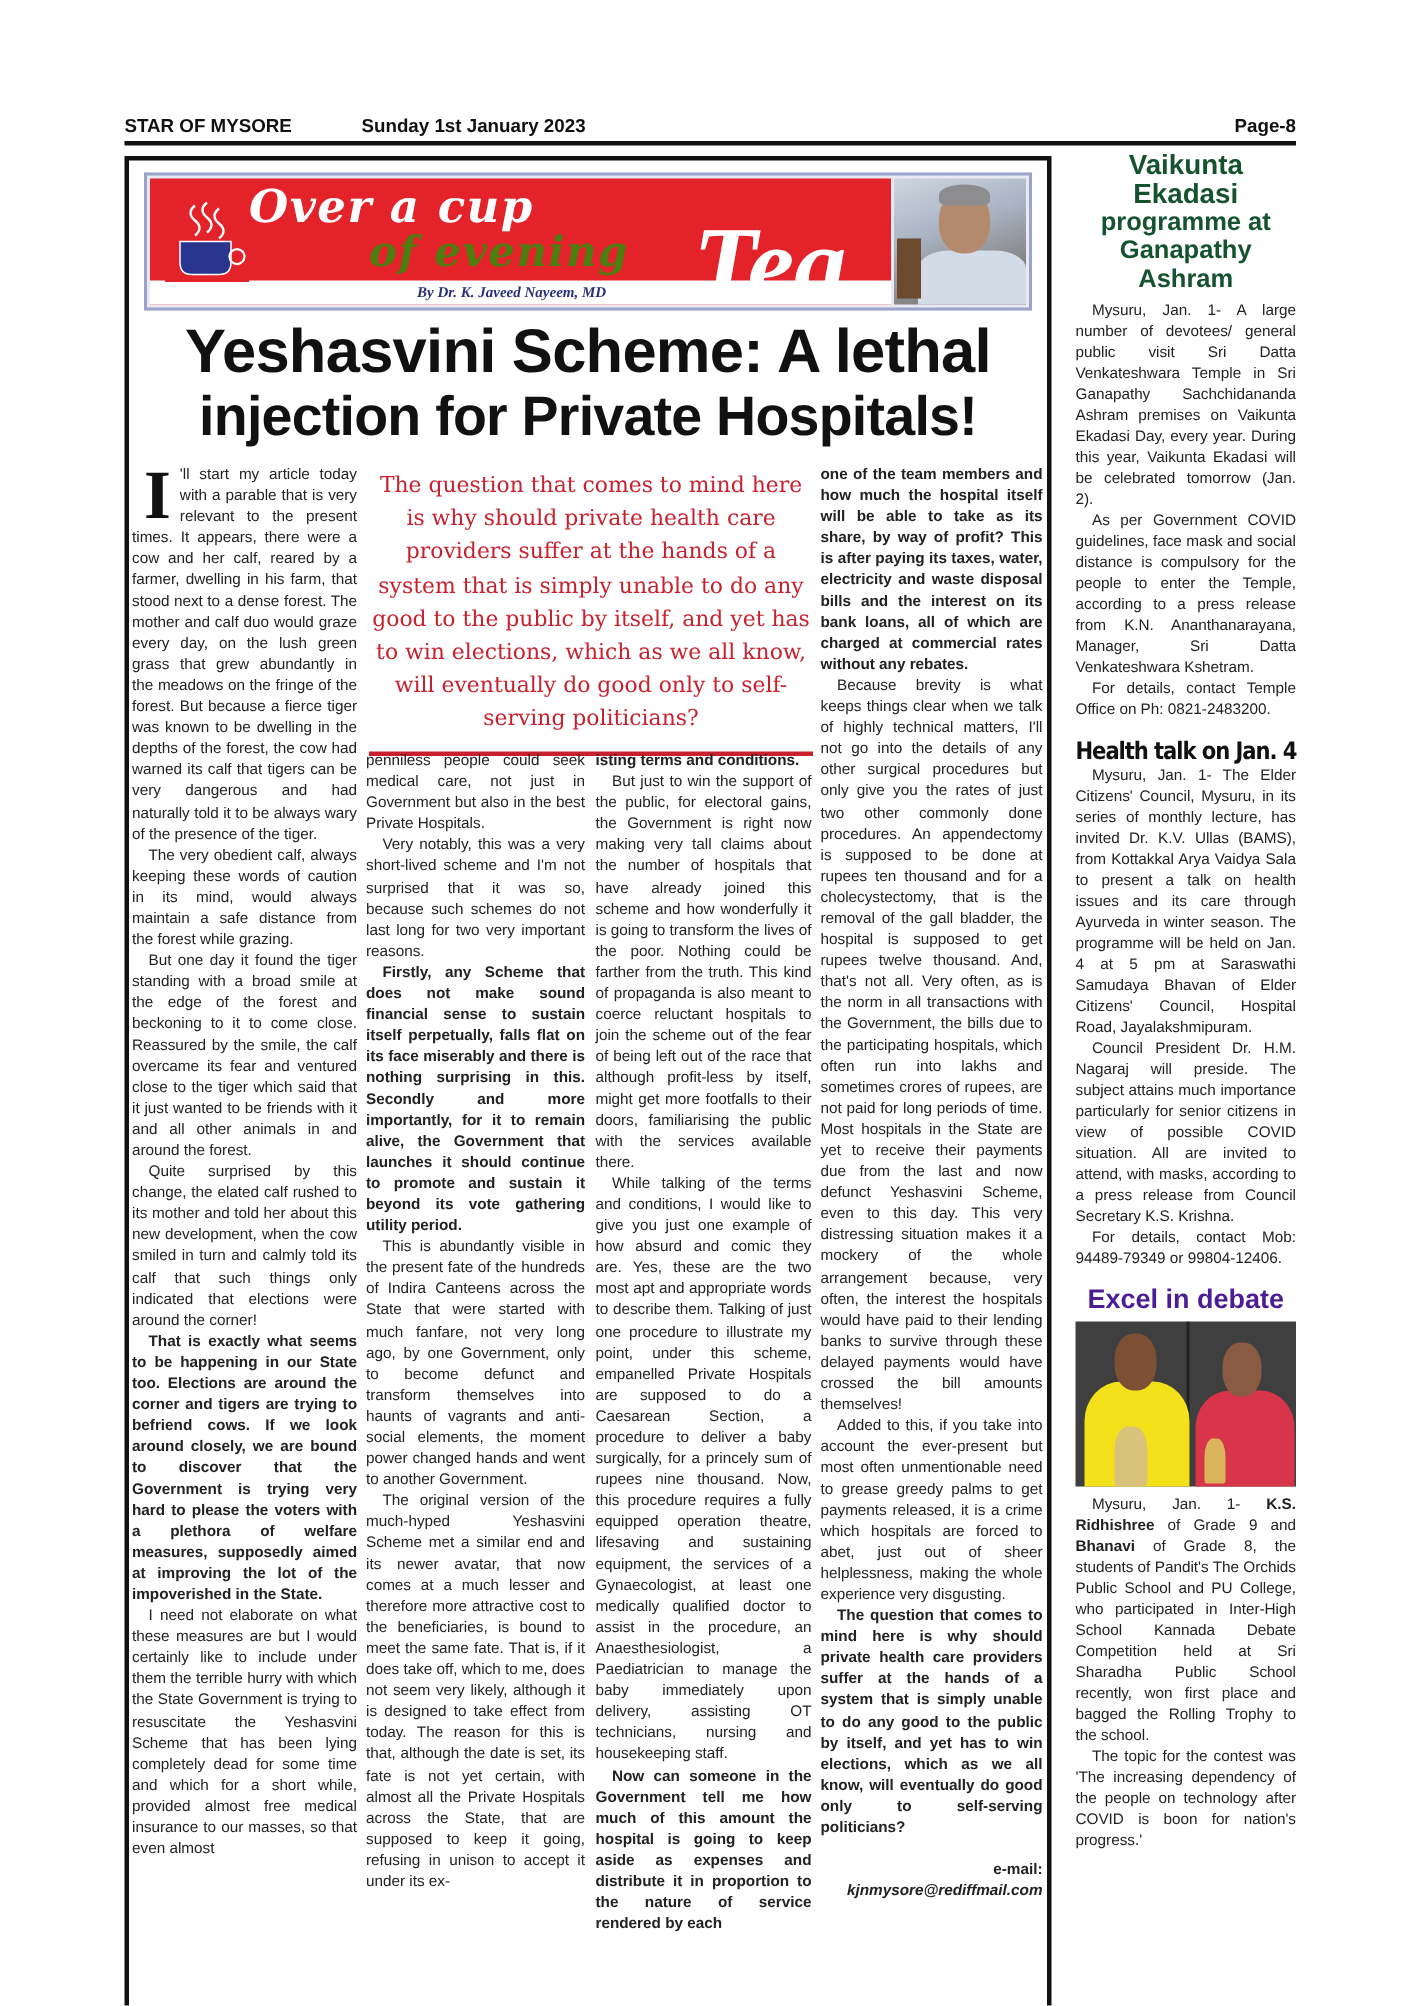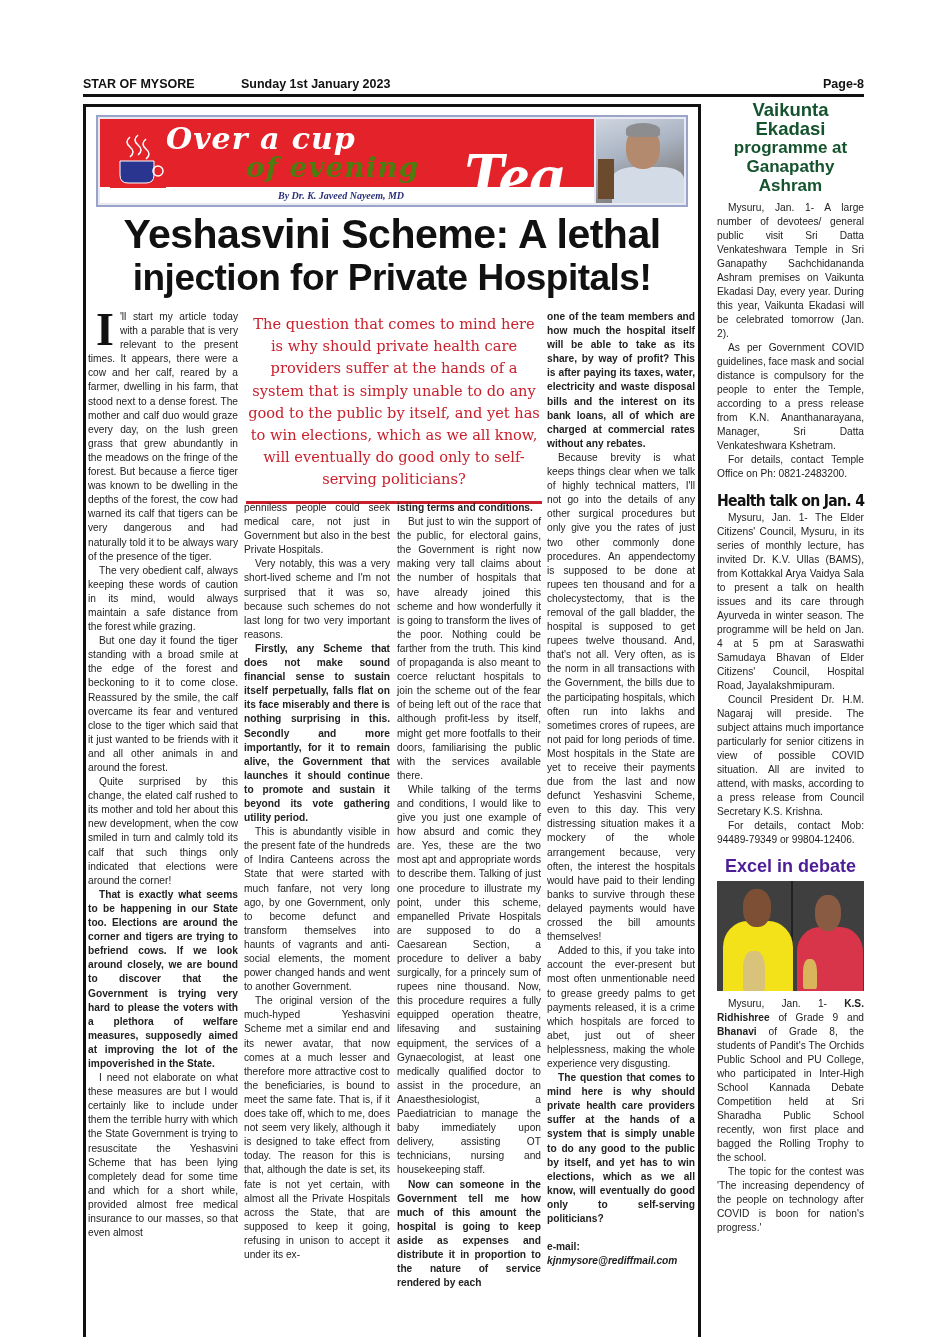--- a/index.html
+++ b/index.html
@@ -33,21 +33,21 @@
   .col p { text-indent: 11px; }
   .col p.b { font-weight: bold; }
   .col1 { left: 2px; top: 203px; width: 150px; }
   .col2 { left: 158px; top: 394px; width: 146px; }
   .col3 { left: 311px; top: 394px; width: 144px; }
   .col4 { left: 461px; top: 203px; width: 148px; }
   .dropcap { float: left; font-family: "Liberation Serif", serif; font-weight: bold; font-size: 46px; line-height: 36px; margin: 2px 6px 0 8px; color: #111; }
   .col1 p.first { text-indent: 0; }
   .pullquote { position: absolute; left: 160px; top: 206px; width: 296px; font-family: "DejaVu Serif", serif; font-size: 14.6px; line-height: 22.2px; color: #c8202d; text-align: center; }
   .pullquote-rule { position: absolute; left: 160px; top: 394px; width: 296px; height: 3px; background: #c8202d; }
-  .email-block { text-align: left; font-weight: bold; margin-top: 14px; }
+  .email-block { text-align: right; font-weight: bold; margin-top: 14px; }
   .email-block .addr { font-style: italic; }
 
   .sidebar { position: absolute; left: 717px; top: 100px; width: 147px; font-size: 10.2px; line-height: 14px; color: #222; text-align: justify; }
   .sidebar p { text-indent: 11px; }
   .side-h1 { text-align: center; font-weight: bold; font-size: 17px; line-height: 19px; color: #14532d; }
   .side-h1.big { font-size: 18.5px; }
   .side-h2 { font-family: "DejaVu Sans", sans-serif; font-weight: bold; font-size: 16px; line-height: 20px; color: #111; letter-spacing: -0.8px; margin-top: 10px; transform: scaleX(0.88); transform-origin: left; white-space: nowrap; }
   .side-h3 { text-align: center; font-weight: bold; font-size: 18px; line-height: 22px; color: #4c1d95; margin-top: 8px; }
   .debate-photo { position: relative; width: 147px; height: 110px; margin: 4px 0 6px; background: #3f3f3f; overflow: hidden; }
   .debate-photo .g1 { position: absolute; left: 6px; top: 40px; width: 70px; height: 75px; background: #f3e219; border-radius: 35% 35% 0 0; }

